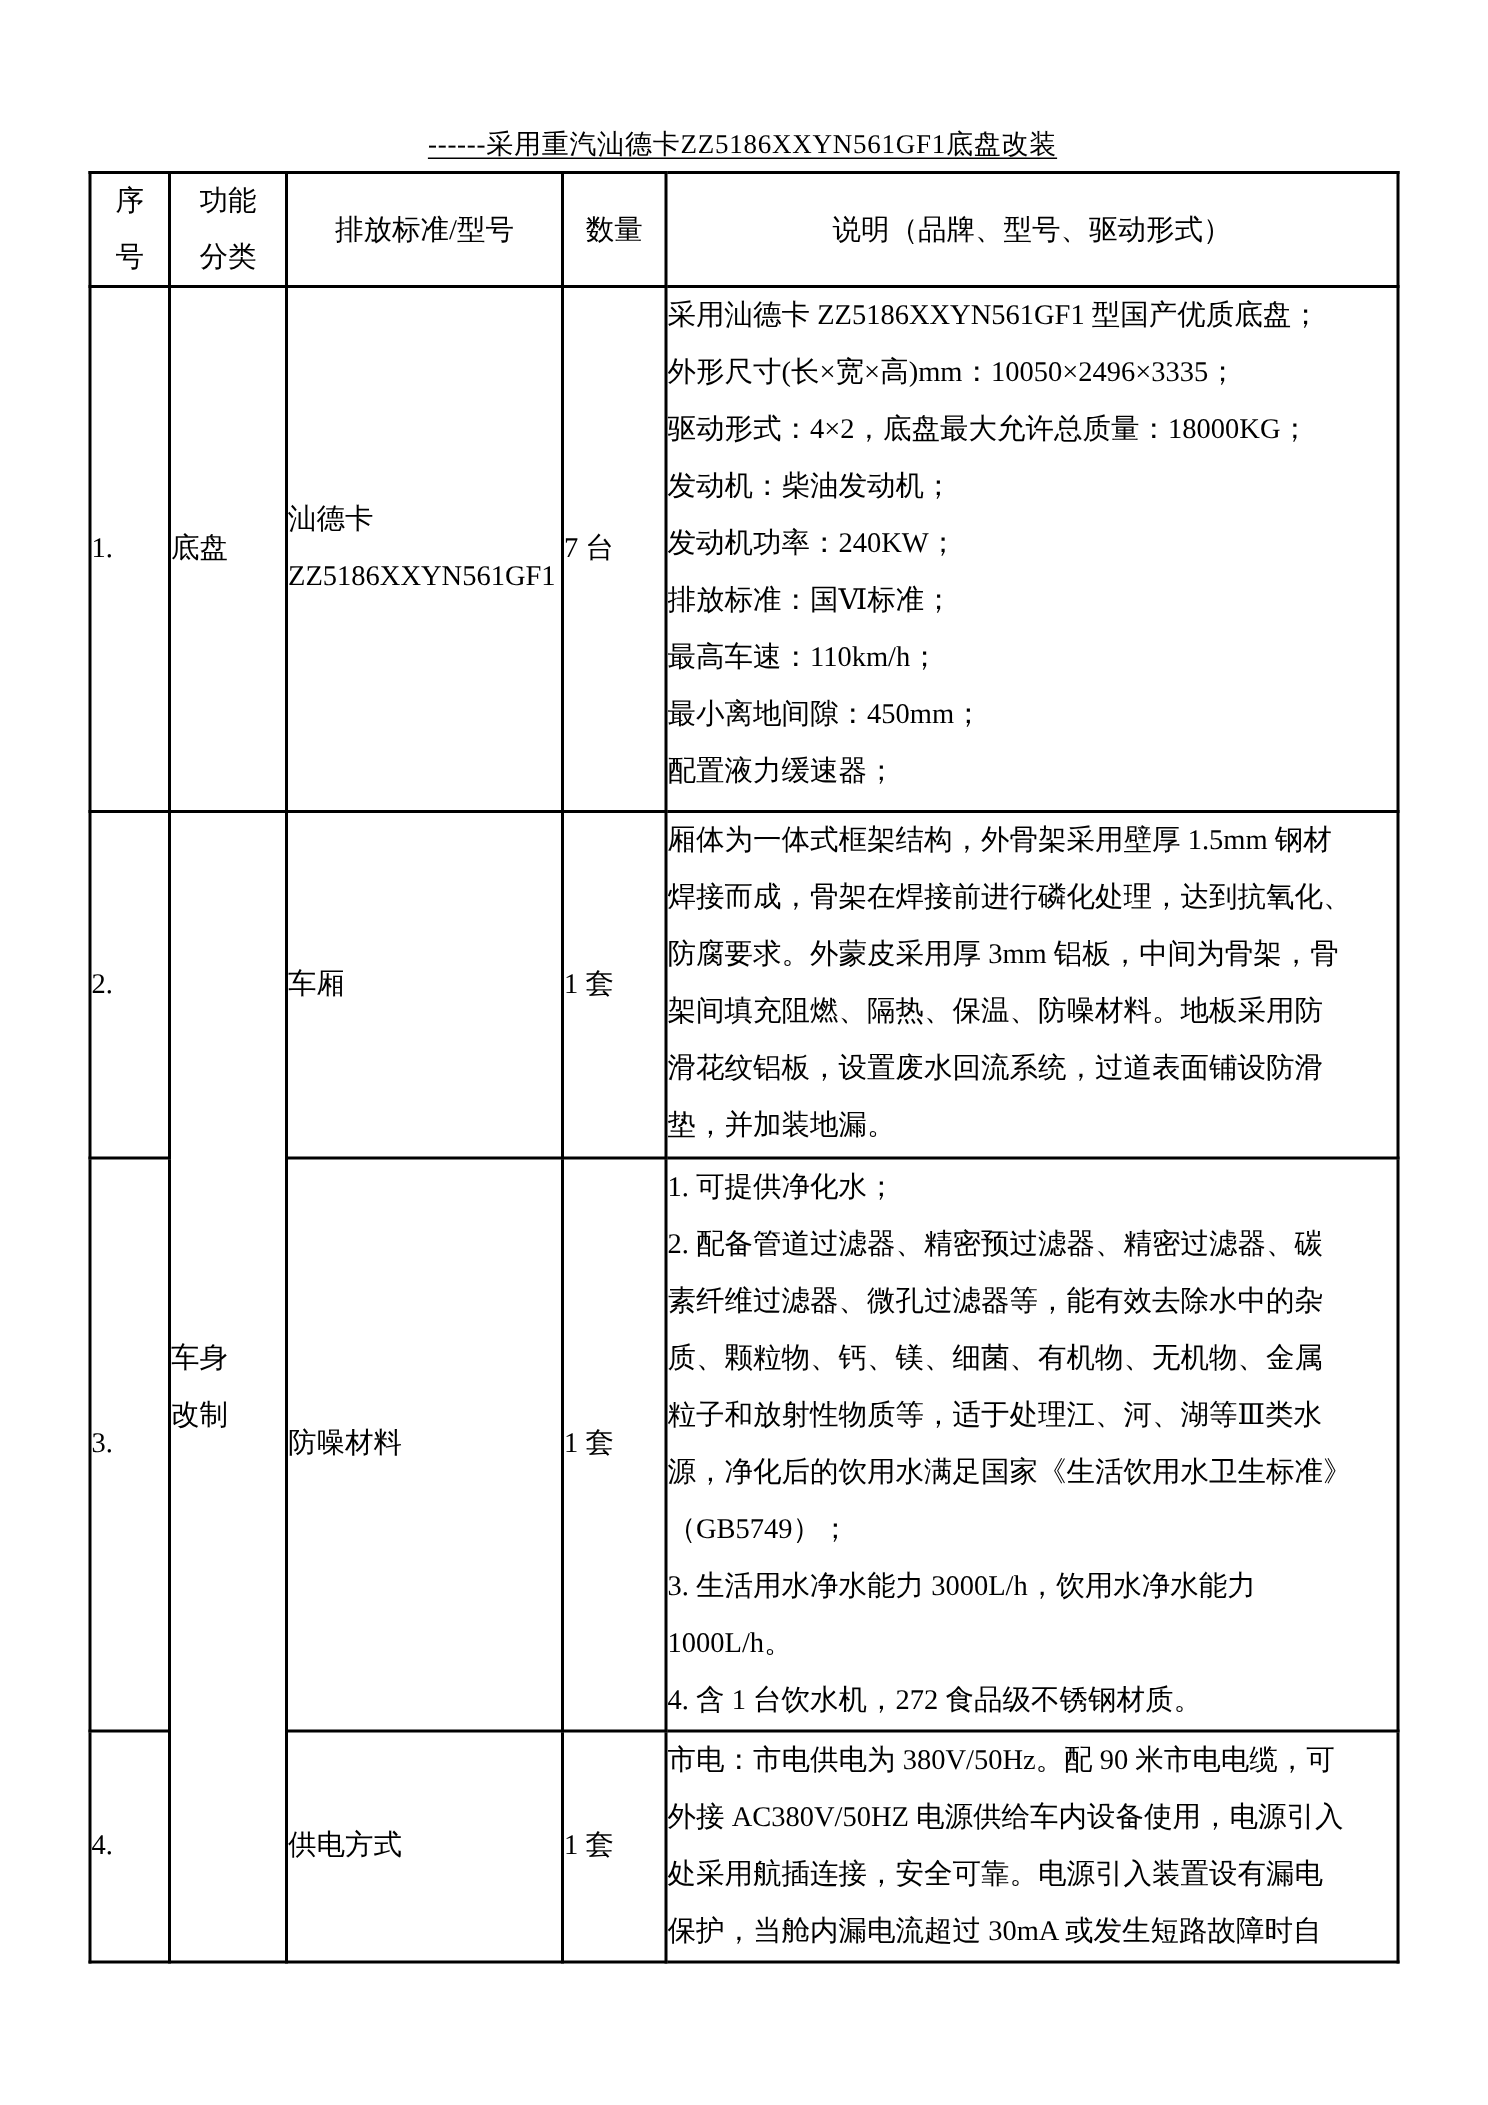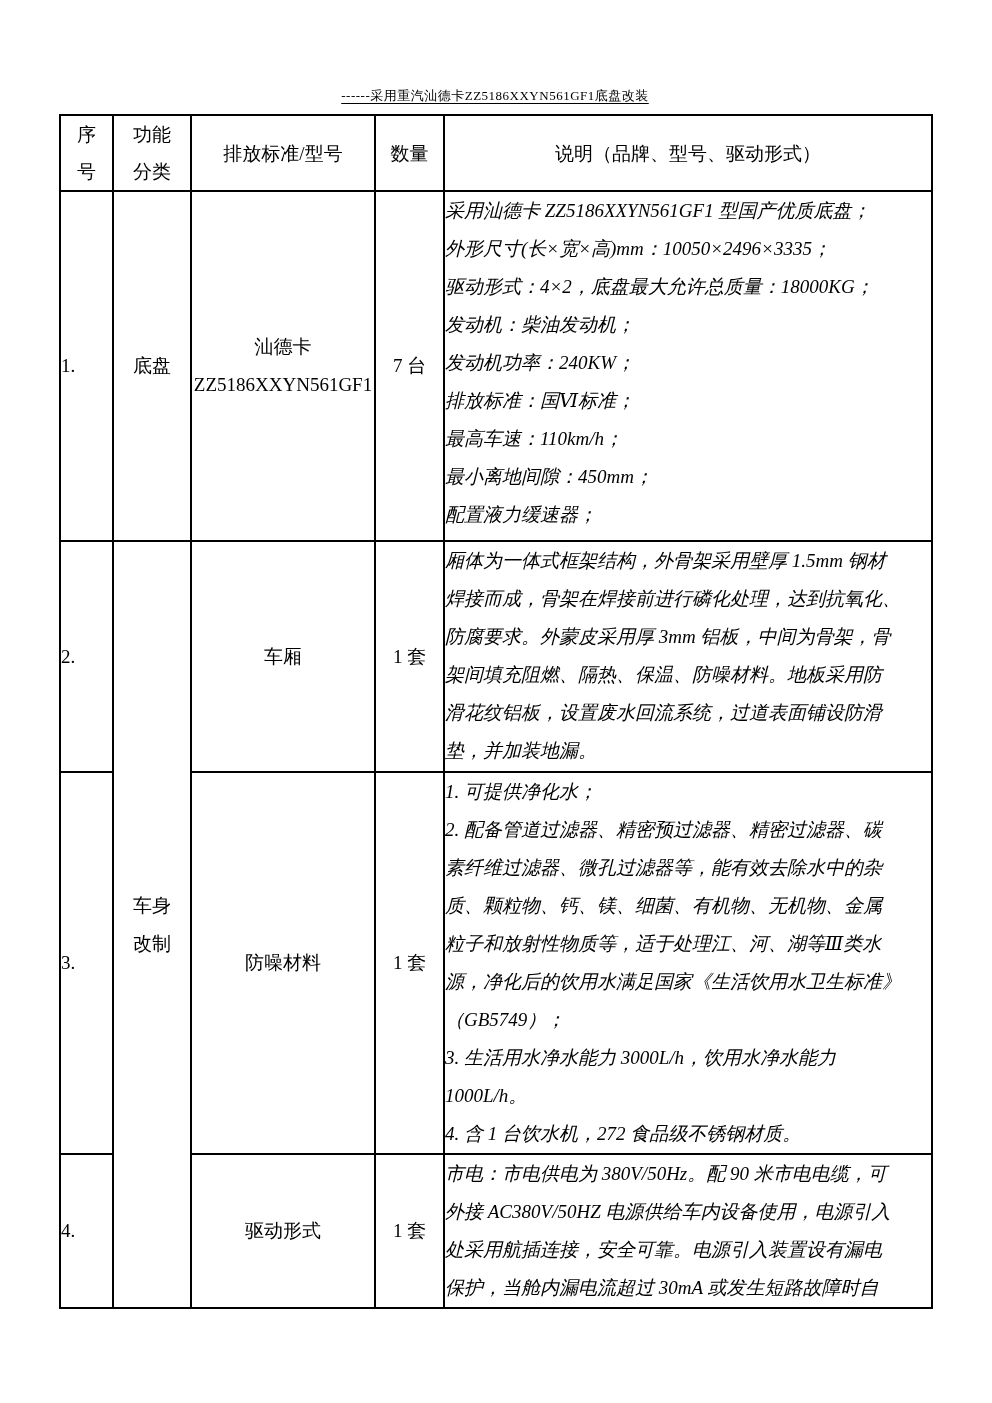--- a/index.html
+++ b/index.html
@@ -15,21 +15,21 @@
     font-family: "Liberation Serif", "DejaVu Serif", serif;
     color: #000000;
     overflow: hidden;
   }
   .doc-title {
     position: absolute;
     top: 84px;
     left: 59px;
     width: 872px;
     text-align: center;
-    font-size: 13px;
+    font-size: 18px;
     line-height: 24px;
     text-decoration: underline;
     text-underline-offset: 3px;
     letter-spacing: 0.5px;
     white-space: nowrap;
   }
   table.spec-table {
     position: absolute;
     top: 114px;
     left: 59px;
@@ -59,28 +59,27 @@
   tr.row-1 { height: 350px; }
   tr.row-2 { height: 231px; }
   tr.row-3 { height: 381px; }
   tr.row-4 { height: 154px; }
   td.c-no {
     text-align: left;
     vertical-align: middle;
     padding-left: 8px;
   }
   td.c-cat, td.c-dev, td.c-qty {
-    text-align: center;
+    text-align: left;
     vertical-align: middle;
   }
   td.c-desc {
     text-align: left;
     vertical-align: top;
     padding: 0 8px 0 9px;
-    font-style: italic;
   }
 </style>
 </head>
 <body>
 
 <div class="page">
 
   <div class="doc-title">------采用重汽汕德卡ZZ5186XXYN561GF1底盘改装</div>
 
   <table class="spec-table">
@@ -145,21 +144,21 @@
 粒子和放射性物质等，适于处理江、河、湖等Ⅲ类水
 源，净化后的饮用水满足国家《生活饮用水卫生标准》
 （GB5749）；
 3. 生活用水净水能力 3000L/h，饮用水净水能力
 1000L/h。
 4. 含 1 台饮水机，272 食品级不锈钢材质。</td>
     </tr>
 
     <tr class="row-4">
       <td class="c-no">4.</td>
-      <td class="c-dev">驱动形式</td>
+      <td class="c-dev">供电方式</td>
       <td class="c-qty">1 套</td>
       <td class="c-desc pre">市电：市电供电为 380V/50Hz。配 90 米市电电缆，可
 外接 AC380V/50HZ 电源供给车内设备使用，电源引入
 处采用航插连接，安全可靠。电源引入装置设有漏电
 保护，当舱内漏电流超过 30mA 或发生短路故障时自</td>
     </tr>
   </tbody>
     </table>
 
 </div>

